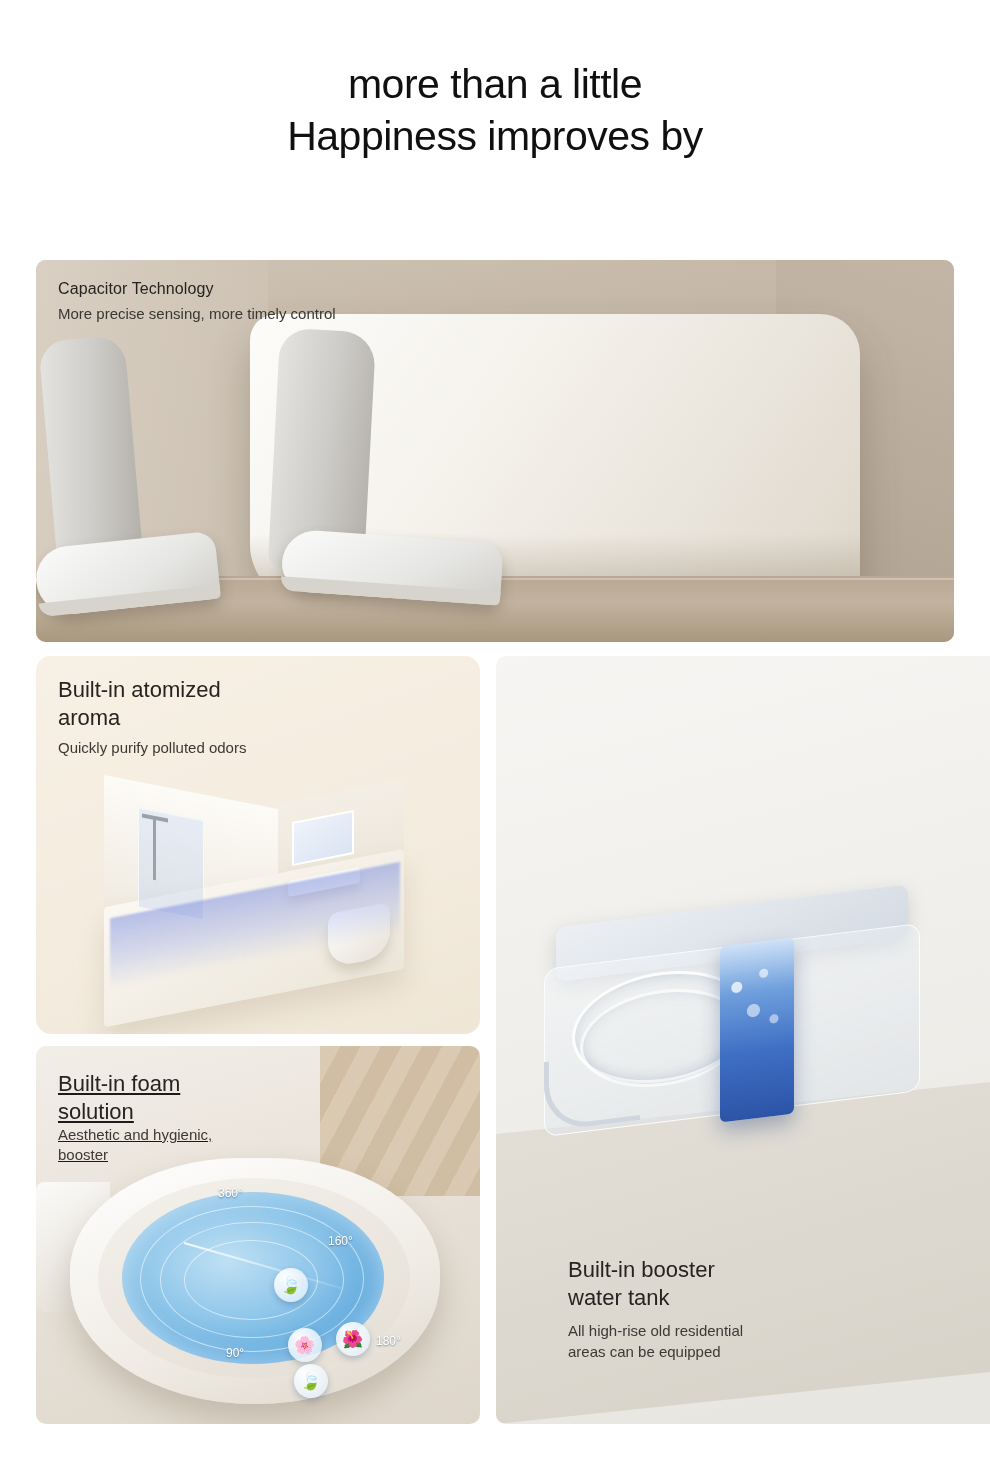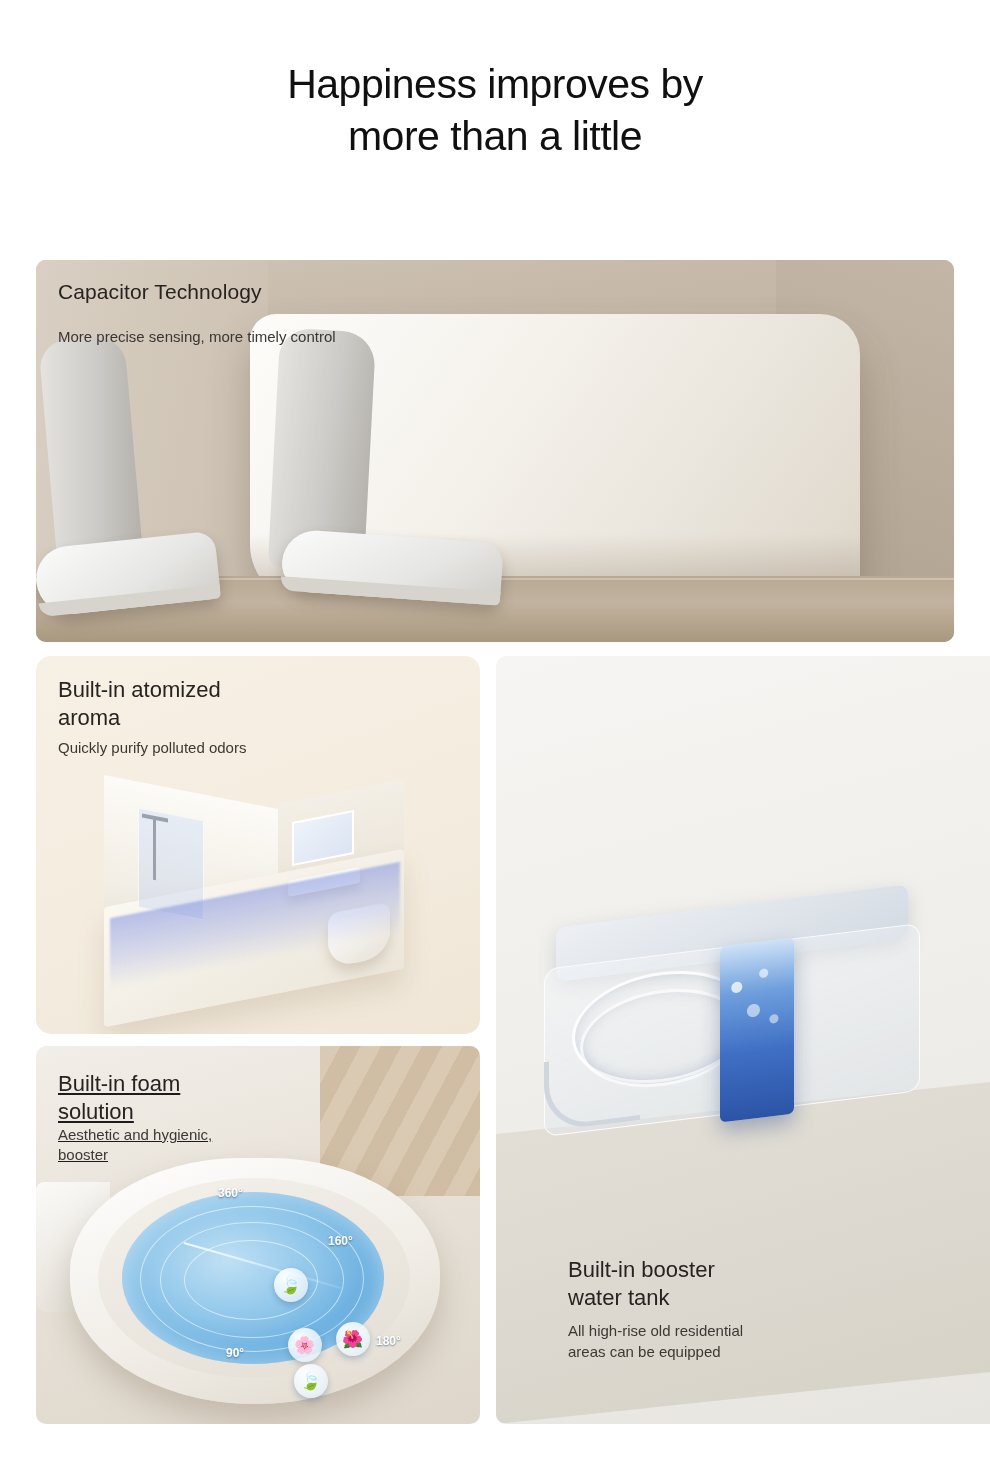--- a/index.html
+++ b/index.html
@@ -77,24 +77,24 @@
   .leg { position: absolute; background: linear-gradient(95deg,#e6e4e1 0%, #cdcbc7 55%, #b3b0aa 100%); }
   .leg-a { left: 12px; top: 78px; width: 86px; height: 230px; border-radius: 28px 30px 12px 16px; transform: rotate(-5deg); }
   .leg-b { left: 238px; top: 70px; width: 96px; height: 240px; border-radius: 30px 34px 10px 14px; transform: rotate(3deg); }
   .shoe { position: absolute; background: linear-gradient(150deg,#fbfbfb 0%, #e6e6e4 60%, #cfcdc8 100%); box-shadow: 0 8px 14px rgba(80,65,50,.3); }
   .shoe-a { left: 0px; top: 280px; width: 182px; height: 68px; border-radius: 34px 20px 10px 36px; transform: rotate(-6deg); }
   .shoe-b { left: 246px; top: 276px; width: 220px; height: 62px; border-radius: 40px 26px 14px 34px; transform: rotate(4deg); }
   .shoe-sole { position: absolute; left: 0; bottom: 0; width: 100%; height: 14px; background: #d7d4cd; border-radius: 0 0 10px 28px; }
 
   .overlay-text { position: absolute; z-index: 5; }
   .ov-title {
-    font-size: 21px; font-weight: 400; color: #262320; letter-spacing: .1px;
+    font-size: 16px; font-weight: 400; color: #262320; letter-spacing: .1px;
   }
   .ov-sub {
-    font-size: 15px; color: #3a3733; margin-top: 23px; line-height: 1.35;
+    font-size: 15px; color: #3a3733; margin-top: 6px; line-height: 1.35;
   }
   .cap-text { left: 22px; top: 20px; }
 
   
   .row { position: relative; margin-top: 14px; }
 
   .panel-aroma {
     position: absolute; left: 0; top: 0;
     width: 444px; height: 378px;
     border-radius: 15px; overflow: hidden;
@@ -245,21 +245,21 @@
     position: absolute; border: 1px solid rgba(255,255,255,.55); border-radius: 50%;
   }
   .sw1 { left: 104px; top: 160px; width: 224px; height: 146px; }
   .sw2 { left: 124px; top: 176px; width: 184px; height: 116px; }
   .sw3 { left: 148px; top: 194px; width: 134px; height: 80px; }
   .tank-side {
     position: absolute; left: 0; top: 136px; width: 74px; height: 130px;
     background: linear-gradient(150deg,#fbfaf8,#e3ded5);
     border-radius: 8px 0 0 10px;
   }
-  .deg { position: absolute; font-size: 12px; color: #ffffff; text-shadow: 0 1px 2px rgba(40,70,100,.6); font-weight: bold; }
+  .deg { position: absolute; font-size: 12px; color: #ffffff; text-shadow: 0 1px 2px rgba(40,70,100,.6); }
   .d360 { left: 182px; top: 140px; }
   .d270 { left: 292px; top: 188px; }
   .d180 { left: 340px; top: 288px; }
   .d90  { left: 190px; top: 300px; text-align: right; }
   .pointer {
     position: absolute; left: 148px; top: 196px; width: 164px; height: 2px;
     background: linear-gradient(90deg, rgba(255,255,255,.85), rgba(255,255,255,.1));
     transform: rotate(16deg); transform-origin: left center;
   }
   .bubble-ico {
@@ -274,22 +274,22 @@
   .b3 { left: 300px; top: 276px; }
   .b4 { left: 258px; top: 318px; }
   .foam-text { left: 22px; top: 24px; text-decoration: underline; }
   .foam-title { font-size: 22px; line-height: 1.25; color: #262320; }
   .foam-sub { font-size: 15px; line-height: 1.35; color: #3c3833; }
 </style>
 </head>
 <body>
 
 <div class="headline">
+  <span class="line">more than a little</span>
   <span class="line">Happiness improves by</span>
-  <span class="line">more than a little</span>
 </div>
 
 <div class="sheet">
 
   <section class="panel-capacitor">
     <div class="cap-wall-left"></div>
     <div class="cap-wall-right"></div>
     <div class="cap-body">
       <div class="cap-body-shade"></div>
     </div>

